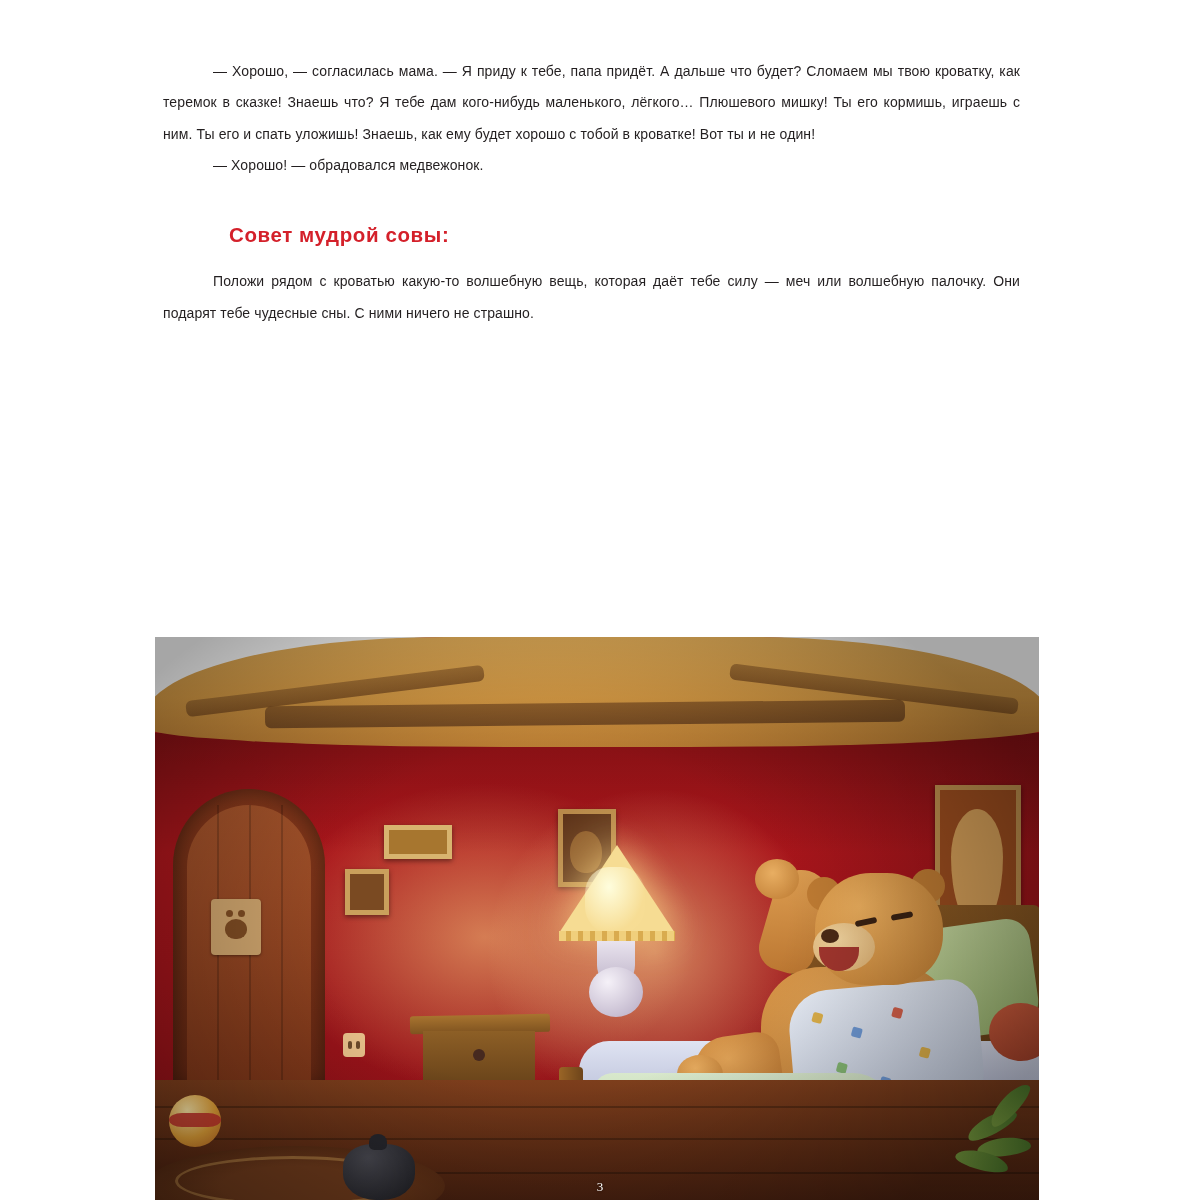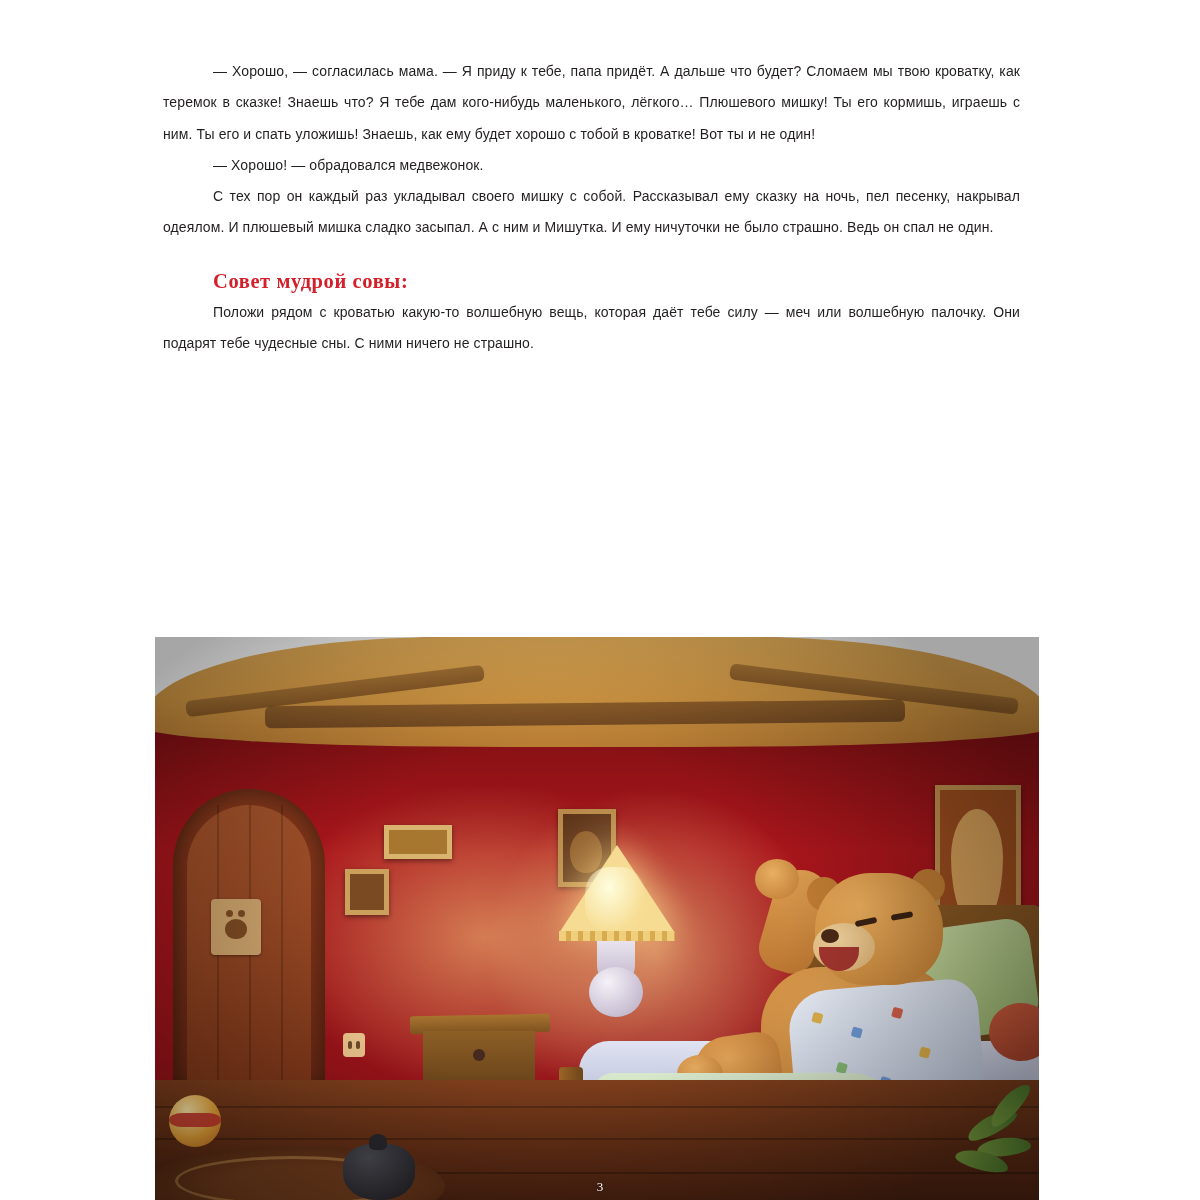--- a/index.html
+++ b/index.html
@@ -31,28 +31,27 @@
     margin: 0;
     font-size: 14px;
     line-height: 31.3px;
     color: #231f20;
     text-align: justify;
     text-indent: 50px;
     letter-spacing: 0.1px;
   }
   .gap { height: 22px; }
   .owl-tip {
-    margin: 0;
+    margin: 16px;
     font-size: 20.5px;
     line-height: 31.3px;
     color: #d4202a;
     font-weight: bold;
     text-indent: 50px;
     letter-spacing: 0.6px;
-    font-family: Liberation Serif, serif;
   }
 
   
   .illustration {
     position: absolute;
     left: 155px;
     top: 637px;
     width: 884px;
     height: 563px;
     overflow: hidden;
@@ -533,21 +532,20 @@
   }
 </style>
 </head>
 <body>
 
 <div class="page">
 
   <div class="text-block">
     <p>— Хорошо, — согласилась мама. — Я приду к тебе, папа придёт. А дальше что будет? Сломаем мы твою кроватку, как теремок в сказке! Знаешь что? Я тебе дам кого-нибудь маленького, лёгкого… Плюшевого мишку! Ты его кормишь, играешь с ним. Ты его и спать уложишь! Знаешь, как ему будет хорошо с тобой в кроватке! Вот ты и не один!</p>
     <p>— Хорошо! — обрадовался медвежонок.</p>
-    <p>С тех пор он каждый раз укладывал своего мишку с собой. Рассказывал ему сказку на ночь, пел песенку, накрывал одеялом. И плюшевый мишка сладко засыпал. А с ним и Мишутка. И ему ничуточки не было страшно. Ведь он спал не один.</p>
     <div class="gap"></div>
     <div class="owl-tip">Совет мудрой совы:</div>
     <p>Положи рядом с кроватью какую-то волшебную вещь, которая даёт тебе силу — меч или волшебную палочку. Они подарят тебе чудесные сны. С ними ничего не страшно.</p>
   </div>
 
   <div class="illustration">
     <div class="illo-inner">
 
       <div class="wall-shadow"></div>
 

